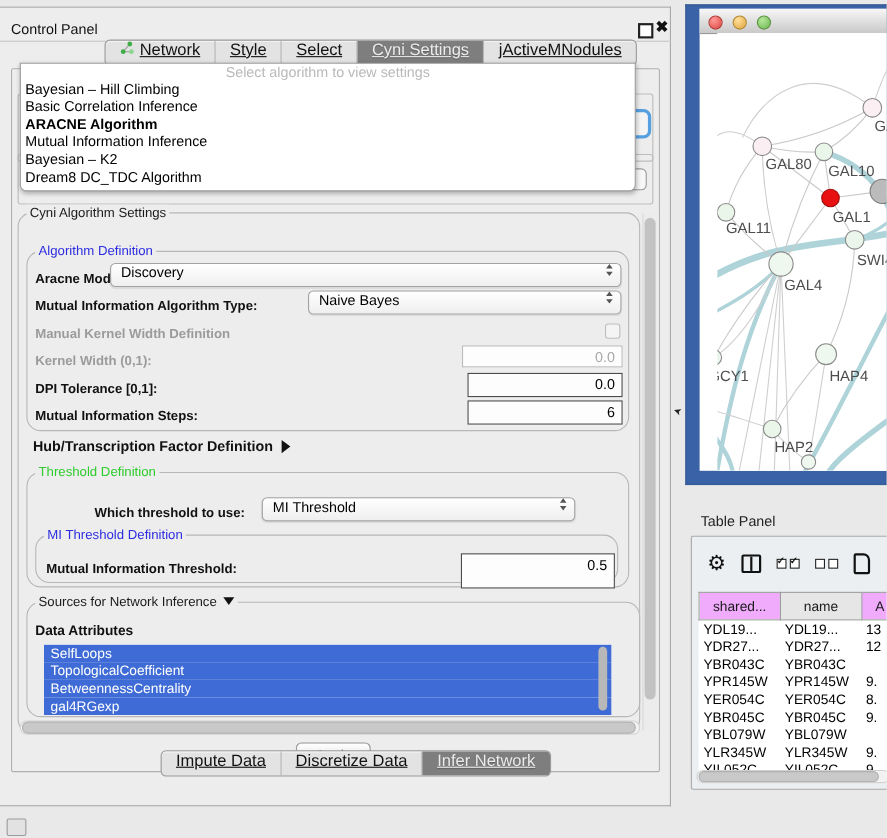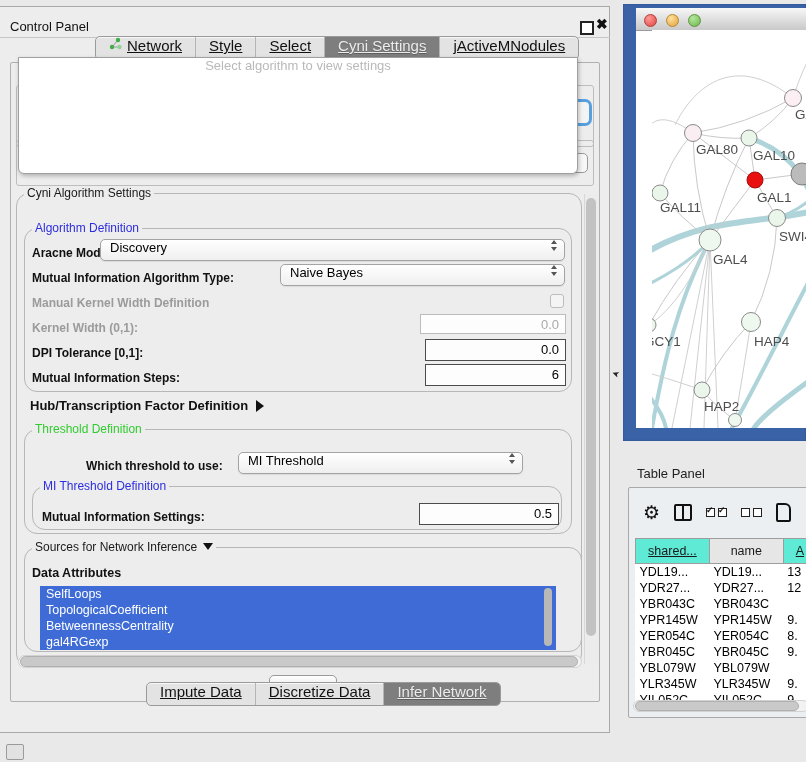--- a/index.html
+++ b/index.html
@@ -125,21 +125,21 @@
   .colicon:before{content:"";position:absolute;left:6px;top:0;width:2px;height:100%;background:#111;}
   .cbpair{display:flex;gap:3px;}
   .cb{width:9px;height:9px;border:1.5px solid #222;box-sizing:border-box;position:relative;background:#fff;}
   .cb.on:before{content:"✓";position:absolute;left:-1px;top:-4px;font-size:9px;font-weight:bold;color:#111;}
   .docicon{width:15px;height:19px;border:2px solid #111;border-radius:2px 6px 2px 2px;box-sizing:border-box;}
 
   table.dtable{position:absolute;left:6px;top:50px;border-collapse:collapse;font-size:12.5px;
     background:#fff;}
   table.dtable th{border:1px solid #9d9d9d;font-weight:normal;height:24px;padding:0 3px;
     background:#e6e6e6;white-space:nowrap;overflow:hidden;}
-  table.dtable th.hl{background:#5eead4;text-decoration:underline;}
+  table.dtable th.hl{background:#f0abfc;}
   table.dtable td{height:16px;padding:0 4px;white-space:nowrap;overflow:hidden;color:#000;background:#fff;}
 
   .cursor{left:612px;top:369px;font-size:9px;color:#222;transform:rotate(200deg);}
 </style>
 </head>
 <body>
 
 <div class="abs cpanel">
   <div class="abs cpanel-title">Control Panel</div>
   <div class="abs cp-float"></div>
@@ -174,20 +174,28 @@
 
 <div class="abs content-panel"></div>
 
 <div class="abs frag-grp1"></div>
 <div class="abs frag-grp2"></div>
 <div class="abs frag-combo1"></div>
 <div class="abs frag-combo2"></div>
 
 <div class="abs popup">
   <div class="prompt">Select algorithm to view settings</div>
+  <div id="popup-items">
+      <div class="item">Bayesian – Hill Climbing</div>
+      <div class="item">Basic Correlation Inference</div>
+      <div class="item sel">ARACNE Algorithm</div>
+      <div class="item">Mutual Information Inference</div>
+      <div class="item">Bayesian – K2</div>
+      <div class="item">Dream8 DC_TDC Algorithm</div>
+    </div>
 </div>
 
 <div class="grp" style="left:16px;top:193px;width:566px;height:474px;">
   <span class="ttl">Cyni Algorithm Settings</span>
 </div>
 
 <div class="vtrack" style="left:584px;top:194px;width:14px;height:470px;"></div>
 <div class="vscroll" style="left:586px;top:198px;height:438px;"></div>
 
 <div class="grp" style="left:24px;top:228px;width:548px;height:164px;">
@@ -229,22 +237,22 @@
 <div class="combo" style="left:238px;top:452px;width:285px;">
   <span class="val">MI Threshold</span>
   <span class="arr">
       <i class="up"></i>
       <i class="dn"></i>
     </span>
 </div>
 <div class="grp" style="left:32px;top:486px;width:530px;height:44px;">
   <span class="ttl blue">MI Threshold Definition</span>
 </div>
-<div class="lbl" style="left:42px;top:510px;">Mutual Information Settings:</div>
-<div class="tfield en" style="left:419px;top:503px;width:140px;height:22px;">0.5</div>
+<div class="lbl" style="left:42px;top:510px;">Mutual Information Threshold:</div>
+<div class="tfield en" style="left:419px;top:503px;width:140px;height:32px;">0.5</div>
 
 <div class="grp" style="left:24px;top:547px;width:558px;height:105px;">
   <span class="ttl"><span>Sources for Network Inference</span><span class="tri-down" style="border-top-width:7px;border-left-width:5px;border-right-width:5px;"></span></span>
 </div>
 <div class="lbl" style="left:32px;top:566px;font-size:12.5px;">Data Attributes</div>
 <div class="attrlist" style="left:40px;top:586px;width:516px;height:64px;" id="attr-list">
     <div class="row">SelfLoops</div>
     <div class="row">TopologicalCoefficient</div>
     <div class="row">BetweennessCentrality</div>
     <div class="row">gal4RGexp</div>

